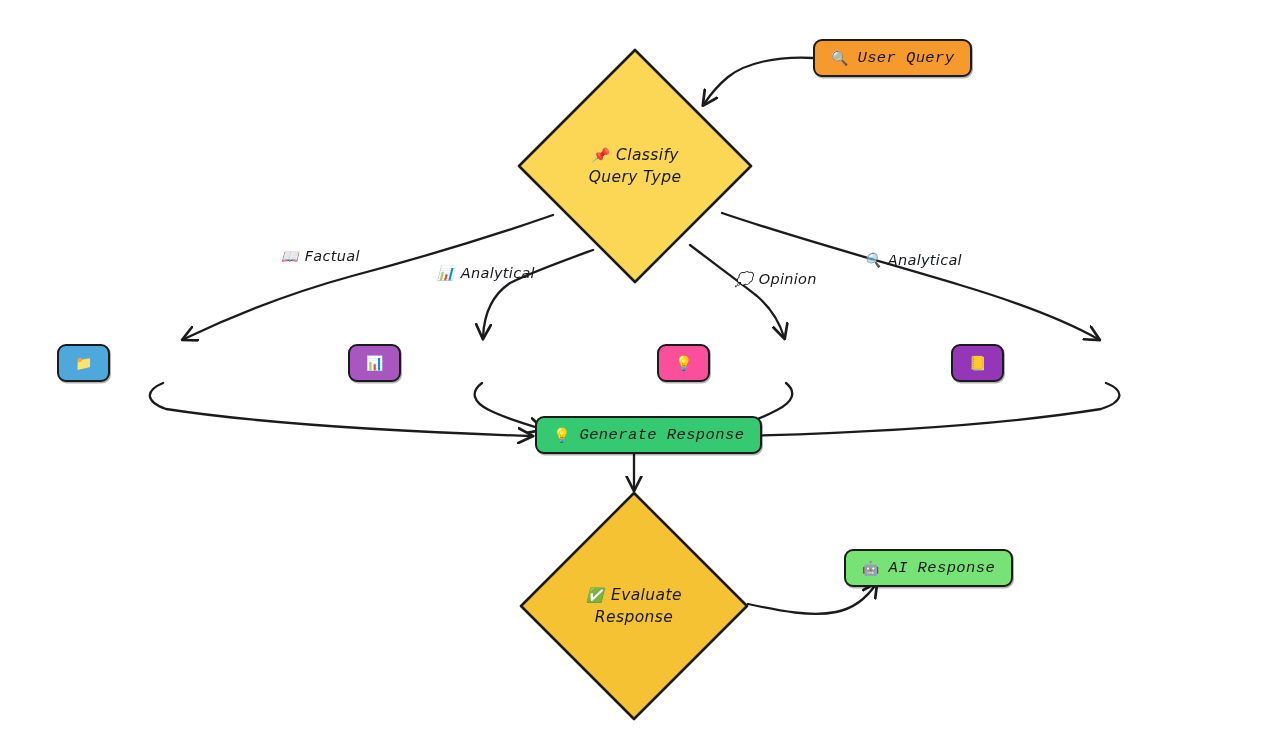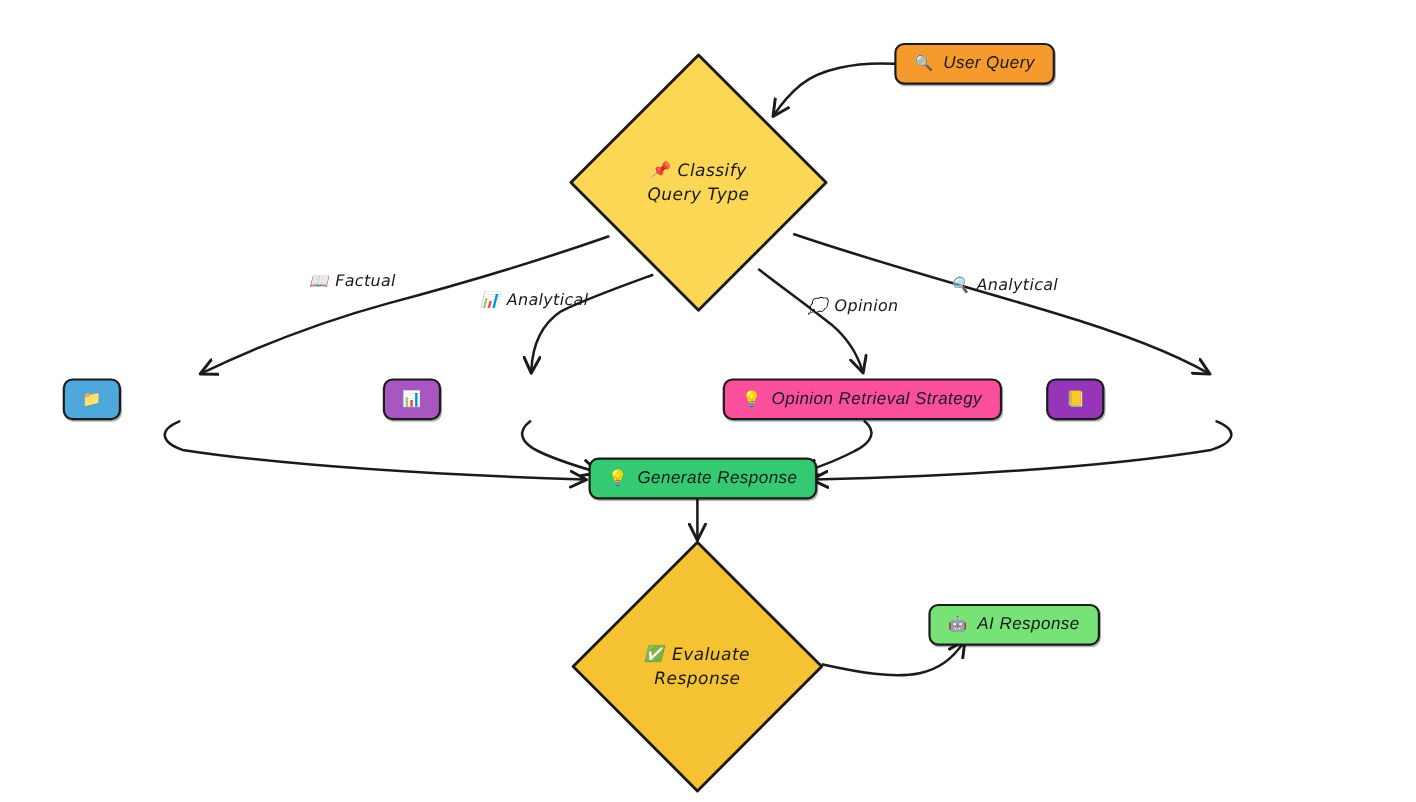--- a/index.html
+++ b/index.html
@@ -39,21 +39,21 @@
   }
   .box {
     border: 2.2px solid #1b1b1b;
     border-radius: 9px;
     padding: 0 16px;
     height: 38px;
     gap: 9px;
     box-shadow: 1px 1.5px 0 rgba(0,0,0,0.30);
   }
   .label {
-    font-family: Liberation Sans, sans-serif;
+    font-family: Liberation Mono, monospace;
     font-size: 15.5px;
     font-style: italic;
     color: #17191c;
     white-space: nowrap;
     letter-spacing: 0.4px;
   }
   .ico {
     font-size: 14px;
     line-height: 1;
     display: inline-block;
@@ -155,21 +155,20 @@
   <div class="node box" style="left:57px; top:344px; background:#4FA8DC;">
     <span class="ico">📁</span>
   </div>
 
   <div class="node box" style="left:348px; top:344px; background:#A857C0;">
     <span class="ico">📊</span>
   </div>
 
   <div class="node box" style="left:657px; top:344px; background:#FA4F9B;">
     <span class="ico">💡</span>
-    <span class="label">Opinion Retrieval Strategy</span>
   </div>
 
   <div class="node box" style="left:951px; top:344px; background:#9536B8;">
     <span class="ico">📒</span>
   </div>
 
   <div class="node box" style="left:535px; top:416px; background:#35C971;">
     <span class="ico">💡</span>
     <span class="label">Generate Response</span>
   </div>

